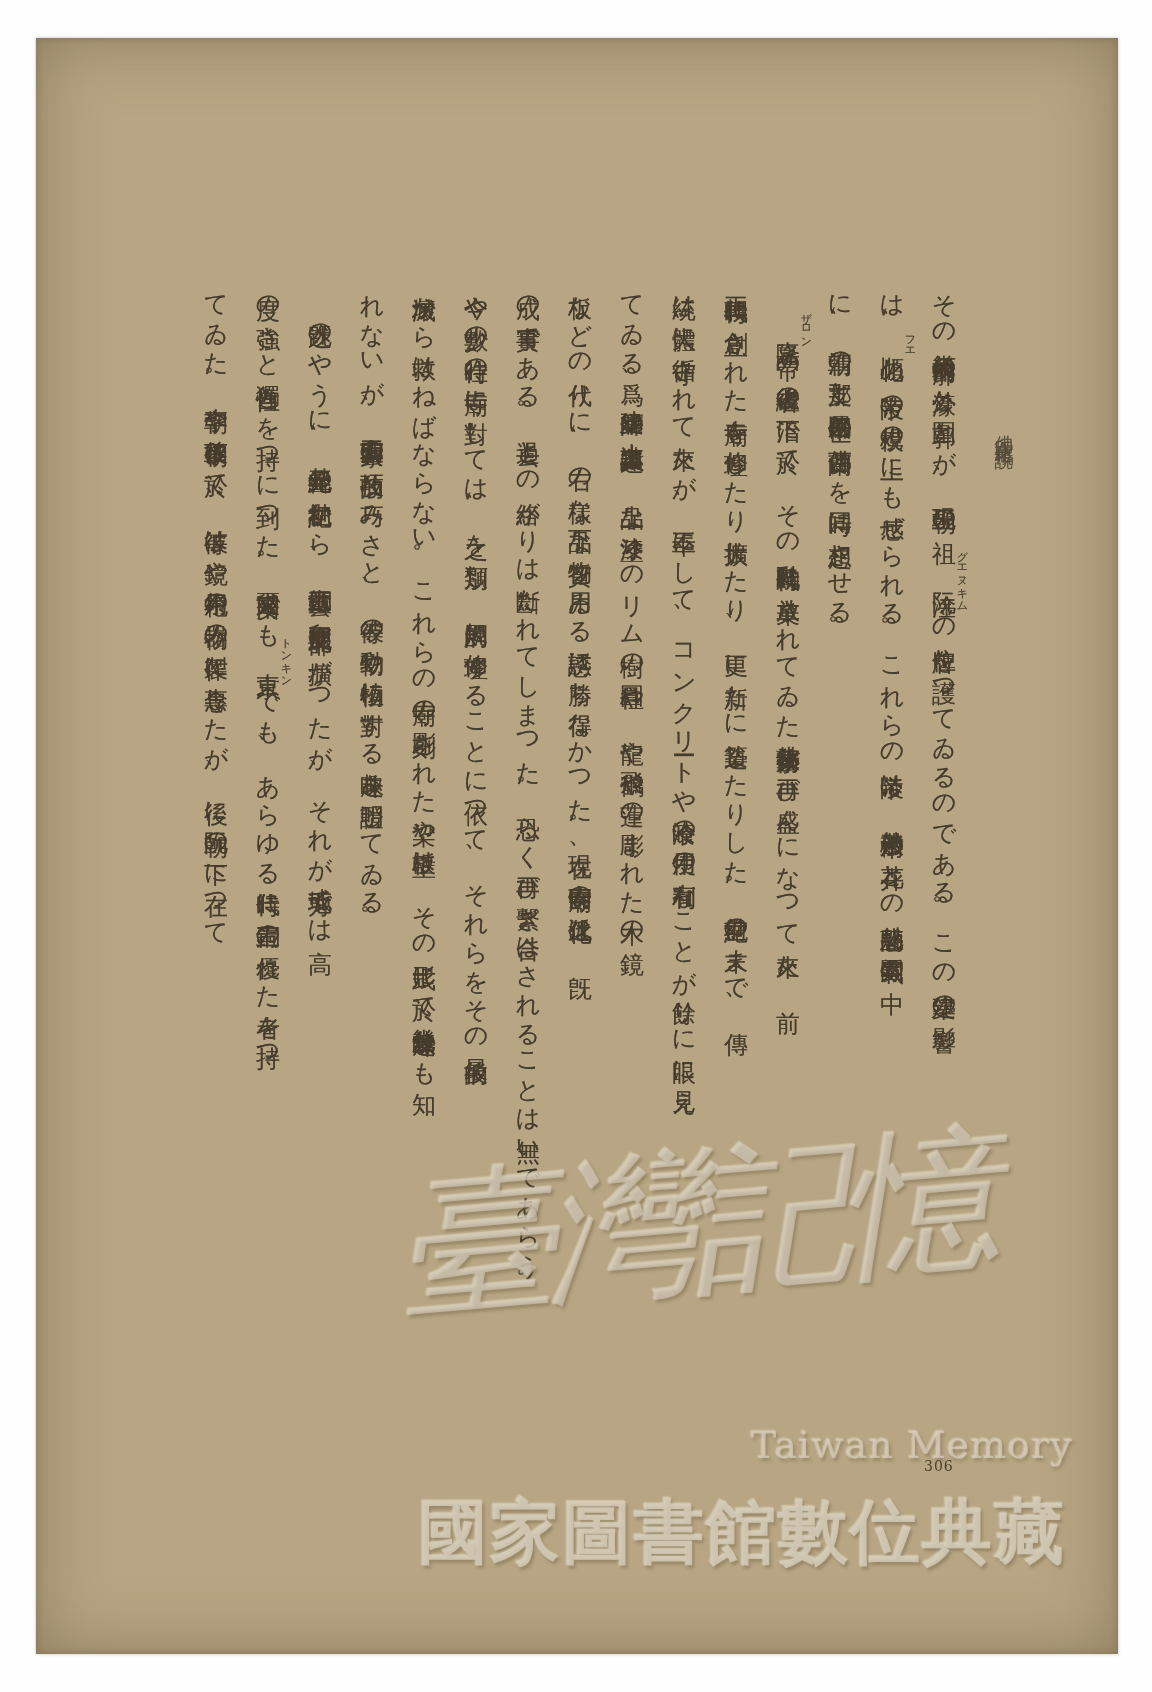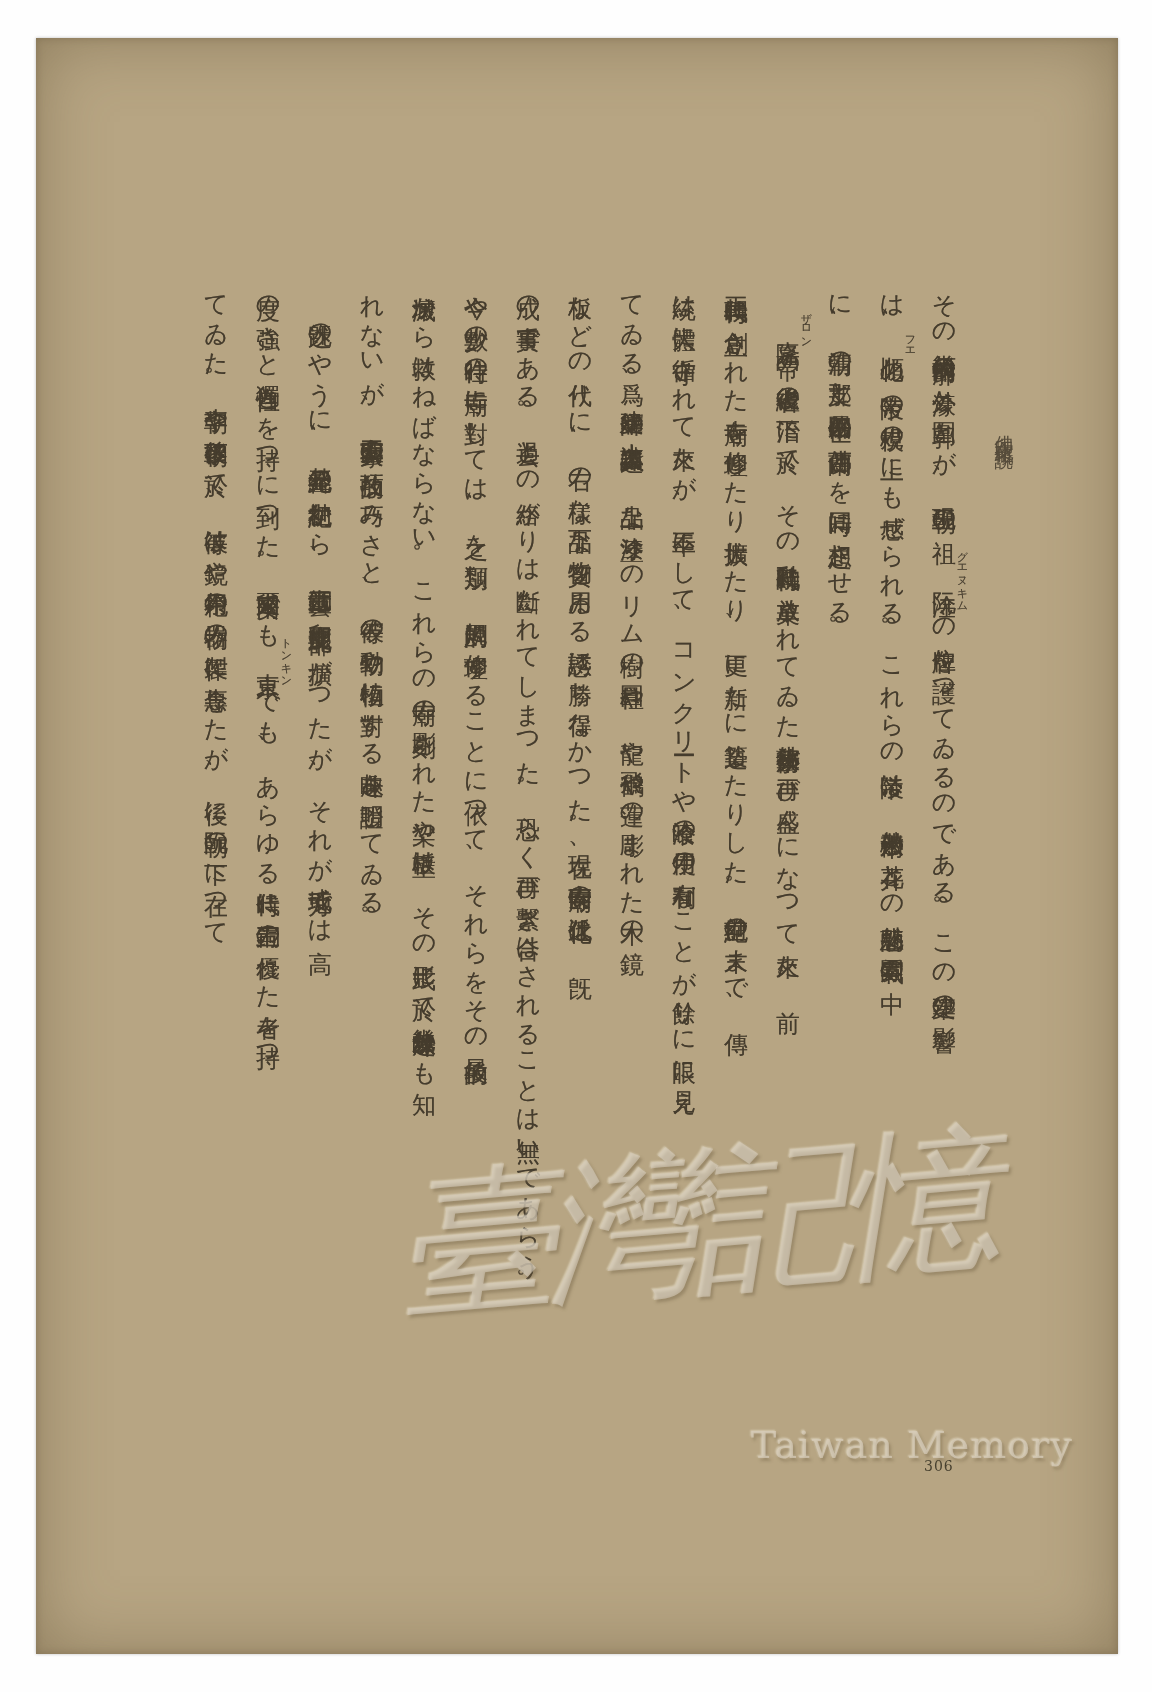--- a/index.html
+++ b/index.html
@@ -141,15 +141,16 @@
         <div class="tcol">度の強さと獨自性とを持つに到つた。爾來安南でも<ruby>東京<rt>トンキン</rt></ruby>でも、あらゆる時代に靑銅工の優れた者を持つ</div>
         <div class="tcol">てゐた。李朝や後黎朝下に於て、彼等は鏡や祭祀用の器物の製作に專念したが、後に阮朝の下に在つて</div>
       </div>
 
     <div class="page-number">306</div>
 
     <div class="wm wm-script">臺灣記憶</div>
 
     <div class="wm wm-latin">Taiwan Memory</div>
 
+    <div class="wm wm-institution">國家圖書館數位典藏</div>
 
   </div>
 </div>
 
 </body></html>

